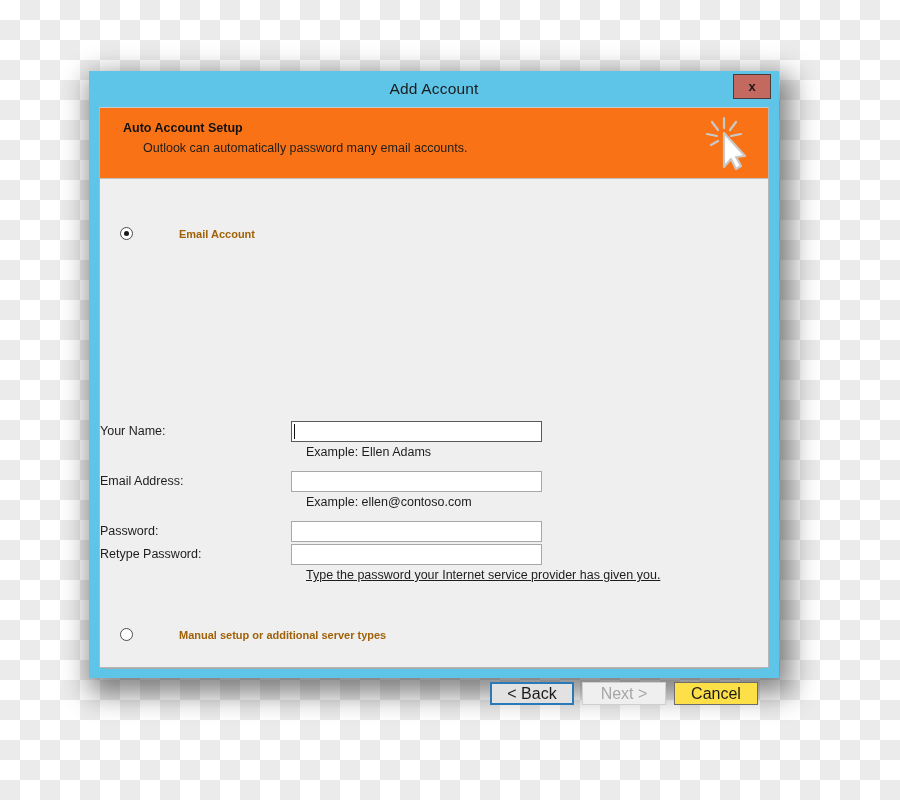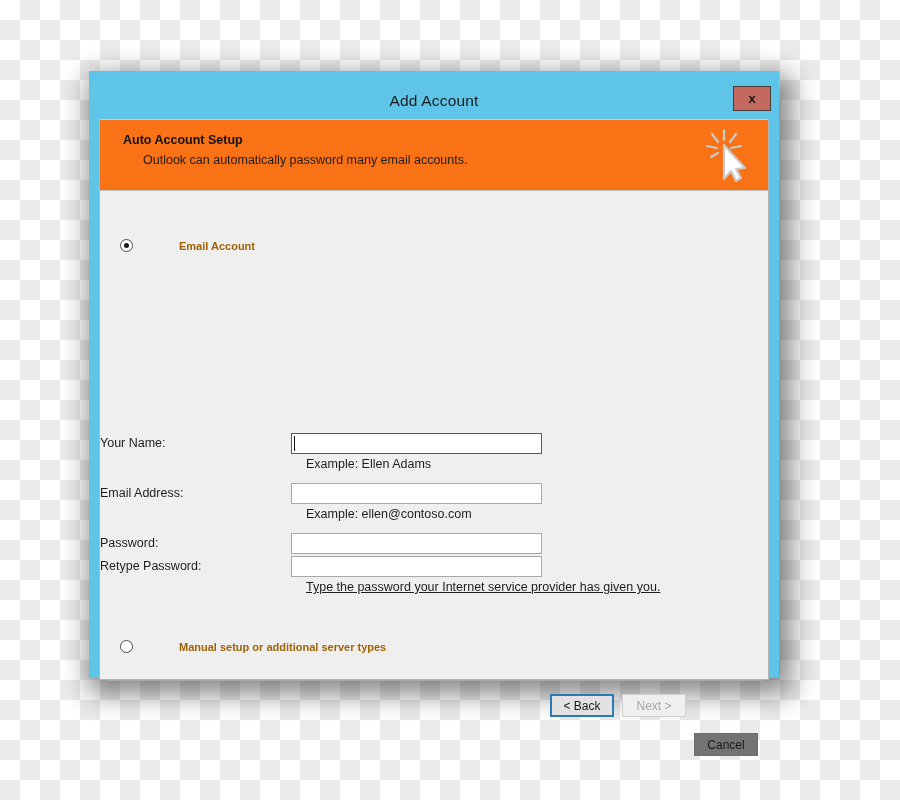--- a/index.html
+++ b/index.html
@@ -32,21 +32,21 @@
   }
 
   #dialog-window {
     position: absolute;
     left: 89px;
     top: 71px;
     width: 690px;
     height: 607px;
     background: #5fc5e8;
     box-sizing: border-box;
-    padding: 12px 10px 10px 10px;
+    padding: 0 10px 10px 10px;
   }
 
   
   #title-bar {
     height: 36px;
     position: relative;
     display: flex;
     align-items: center;
     justify-content: center;
   }
@@ -229,44 +229,43 @@
     background: #a9a9a9;
   }
   #footer-buttons {
     position: absolute;
     right: 10px;
     top: 503px;
     display: flex;
     gap: 8px;
   }
   .dialog-button {
-    width: 64px;
+    width: 84px;
     height: 23px;
     font-family: "Liberation Sans", sans-serif;
-    font-size: 12px;
+    font-size: 16px;
     color: #1a1a1a;
     background: #e6e6e6;
     border: 1px solid #9a9a9a;
     box-sizing: border-box;
     cursor: pointer;
   }
   .dialog-button.default {
     border: 2px solid #2a7ab8;
     background: #e2e2e2;
   }
   .dialog-button.disabled {
     color: #a6a6a6;
     background: #efefef;
     border: 1px solid #cfcfcf;
     cursor: default;
   }
   .dialog-button.strong-border {
     border: 1px solid #6d6d6d;
-    background: #737373;
-    margin-top: 39px;
+    background: #fde047;
   }
 </style>
 </head>
 <body>
 
 <div id="window-shadow"></div>
 
 <div id="dialog-window">
 
   <div id="title-bar">

